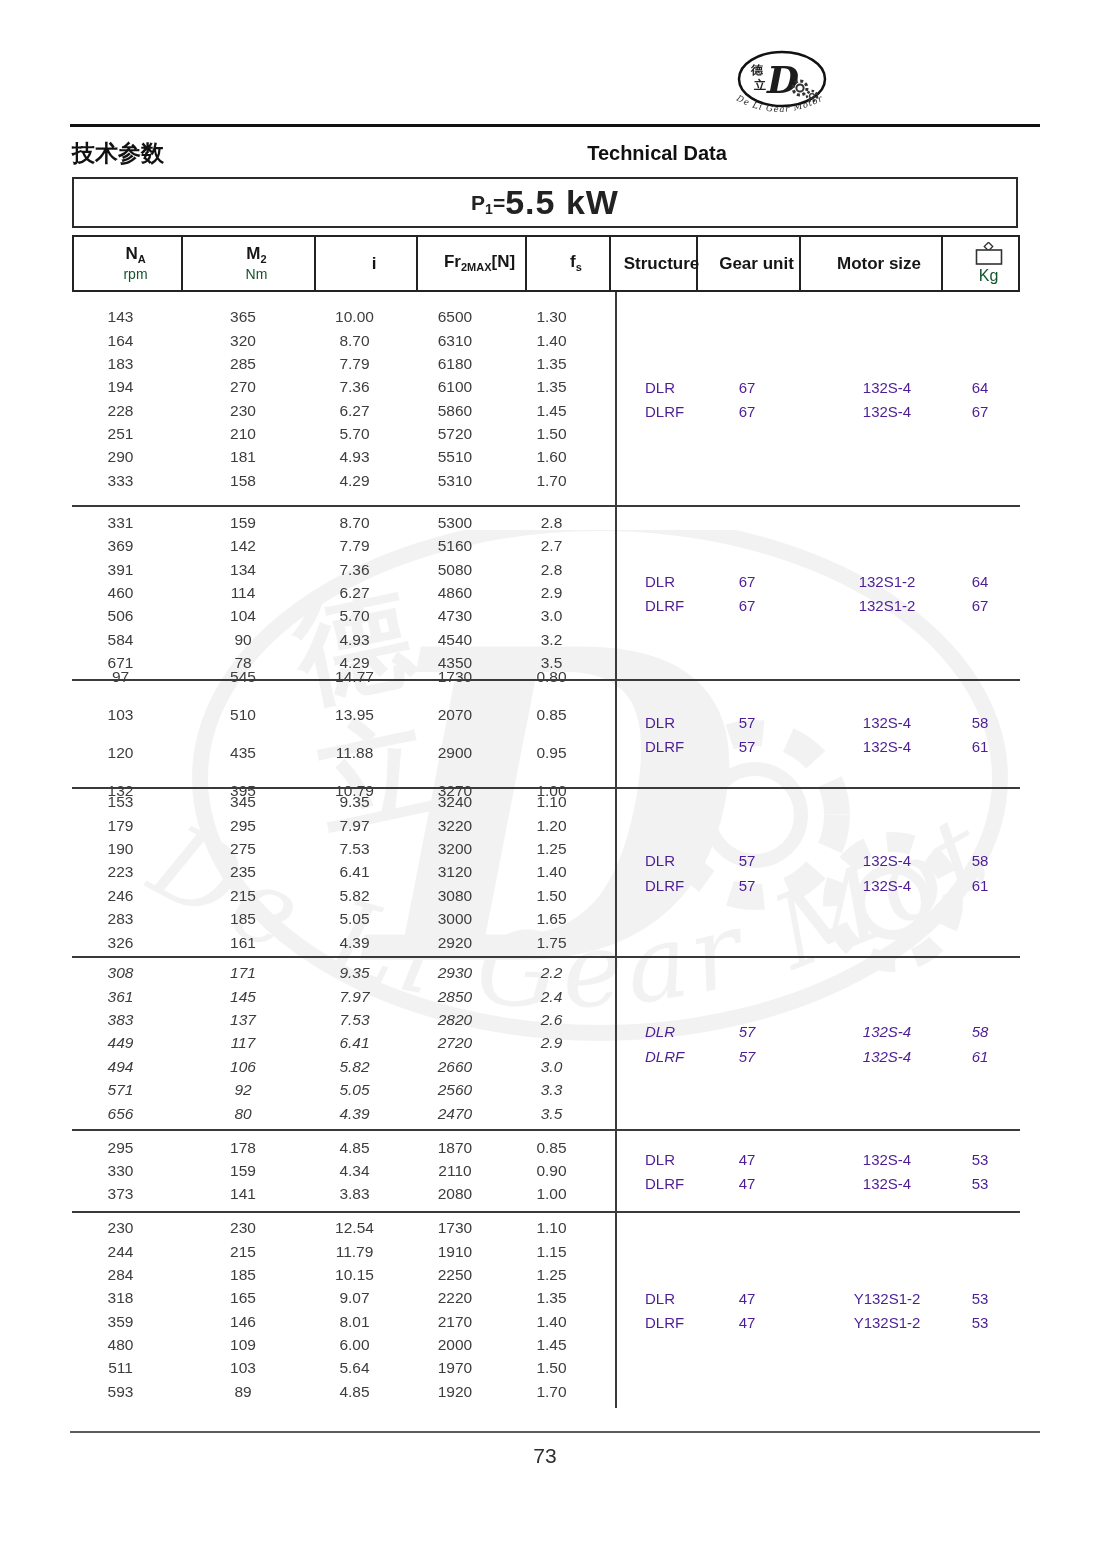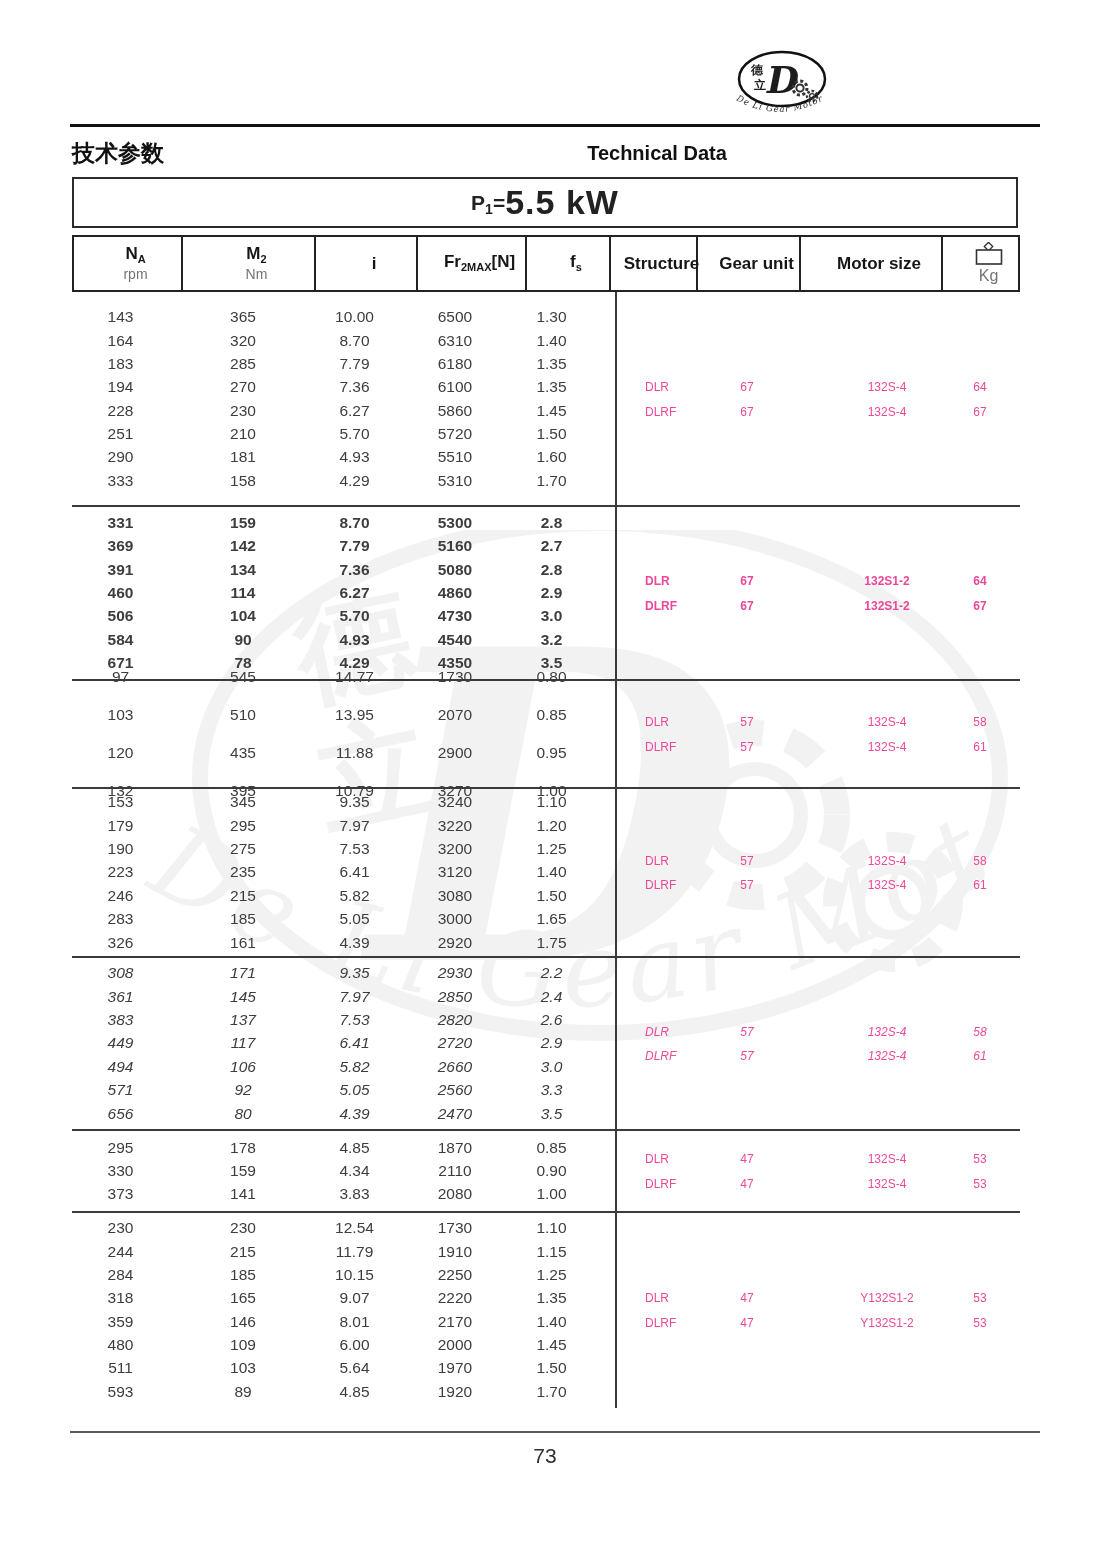--- a/index.html
+++ b/index.html
@@ -33,36 +33,36 @@
 
   
   .thead { position:absolute; left:72px; top:235px; width:948px; height:57px;
            border:2px solid #222; display:grid;
            grid-template-columns:109px 133px 102px 109px 84px 87px 103px 142px auto; }
   .th { border-right:2px solid #222; display:flex; flex-direction:column;
         align-items:center; justify-content:center; line-height:1.15; color:#161616;margin-left:16px; }
   .th:last-child { border-right:none; }
   .th-main { font-size:17px; font-weight:bold; }
   .th-main sub { font-size:11px; font-weight:bold; }
-  .th-unit { font-size:14px; color:#737373; }
+  .th-unit { font-size:14px; color:#14532d; }
   .kg-icon { display:block; margin-bottom:1px; }
 
   
   .tbody { position:absolute; left:72px; top:292px; width:948px; height:1116px; }
   .vline { position:absolute; left:543px; top:0; width:2px; height:1116px; background:#3a3a3a; }
   .separator { position:absolute; left:0; width:948px; height:2px; background:#3a3a3a; }
   .block { position:relative; width:948px; display:flex; flex-direction:column; justify-content:center; }
   .drow { height:23.4px; width:543px; display:grid;
           grid-template-columns:111px 134px 103px 110px 85px; align-items:center; }
   .dcell { text-align:center; font-size:15.5px; color:#3d3d3d; }
   .c1 { padding-right:14px; } .c2 { padding-right:14px; } .c3 { padding-right:28px; }
   .c4 { padding-right:40px; } .c5 { padding-right:42px; }
   .variants { position:absolute; left:543px; top:50%; transform:translateY(-50%); width:401px; }
   .vrow { height:24.5px; display:grid; grid-template-columns:88px 104px 143px 66px; align-items:center; }
-  .vcell { font-size:12px; color:#ec4899; text-align:center; }
+  .vcell { font-size:15px; color:#4c1d95; text-align:center; }
   .v-structure { text-align:left; padding-left:30px; }
   .v-gear  { padding-right:16px; }
   .v-motor { padding-left:17px; }
   .v-kg    { padding-right:6px; }
 
   
   .foot-rule { position:absolute; left:70px; top:1431px; width:970px; height:2px; background:#5c5c5c; }
   .page-num { position:absolute; left:480px; top:1444px; width:130px; text-align:center;
               font-size:21px; color:#2e2e2e; }
 </style>
@@ -231,21 +231,21 @@
               <div class="vcell v-kg">64</div>
             </div>
             <div class="vrow">
               <div class="vcell v-structure">DLRF</div>
               <div class="vcell v-gear">67</div>
               <div class="vcell v-motor">132S-4</div>
               <div class="vcell v-kg">67</div>
             </div>
           </div>
         </div>
-        <div class="block" style="height: 174px; font-weight: bold;">
+        <div class="block" style="height: 174px;">
           <div class="drow">
             <div class="dcell c1">331</div>
             <div class="dcell c2">159</div>
             <div class="dcell c3">8.70</div>
             <div class="dcell c4">5300</div>
             <div class="dcell c5">2.8</div>
           </div>
           <div class="drow">
             <div class="dcell c1">369</div>
             <div class="dcell c2">142</div>

